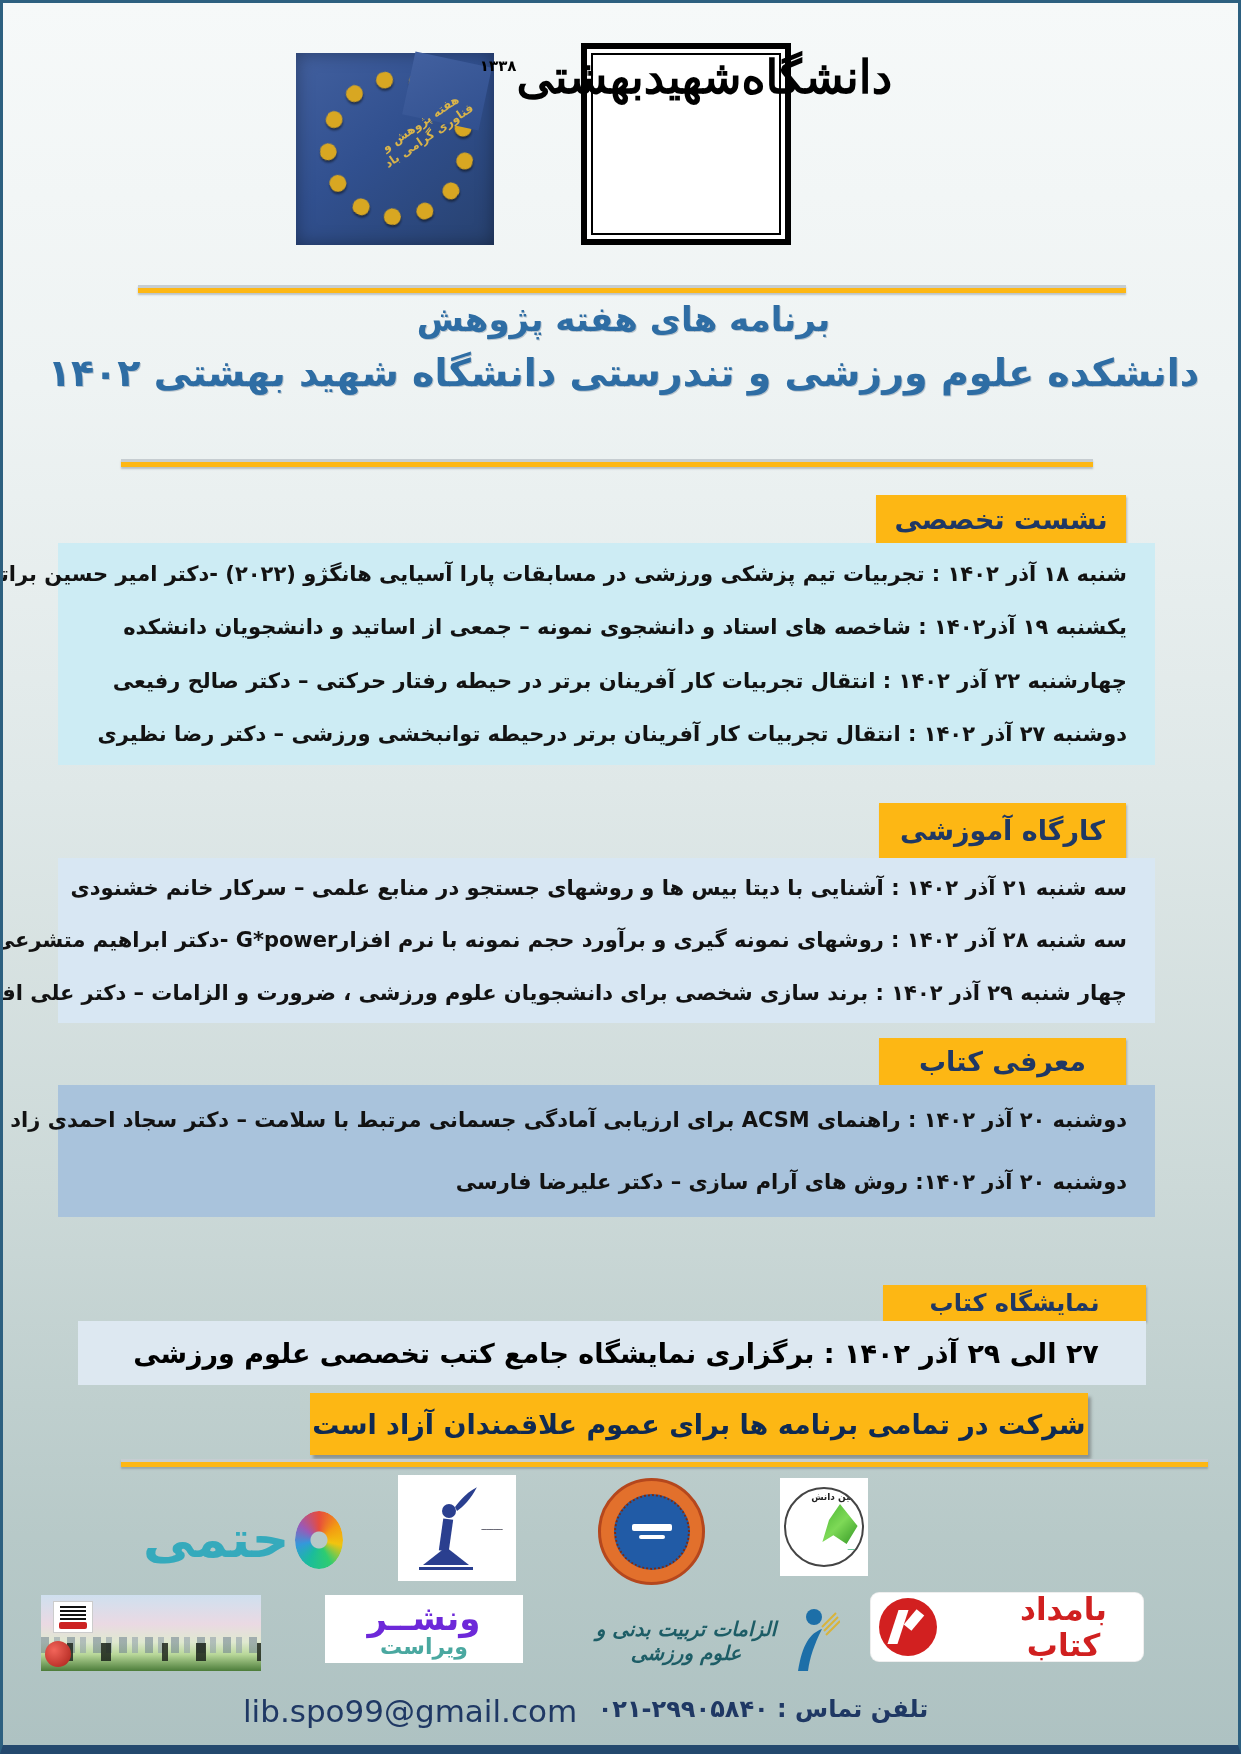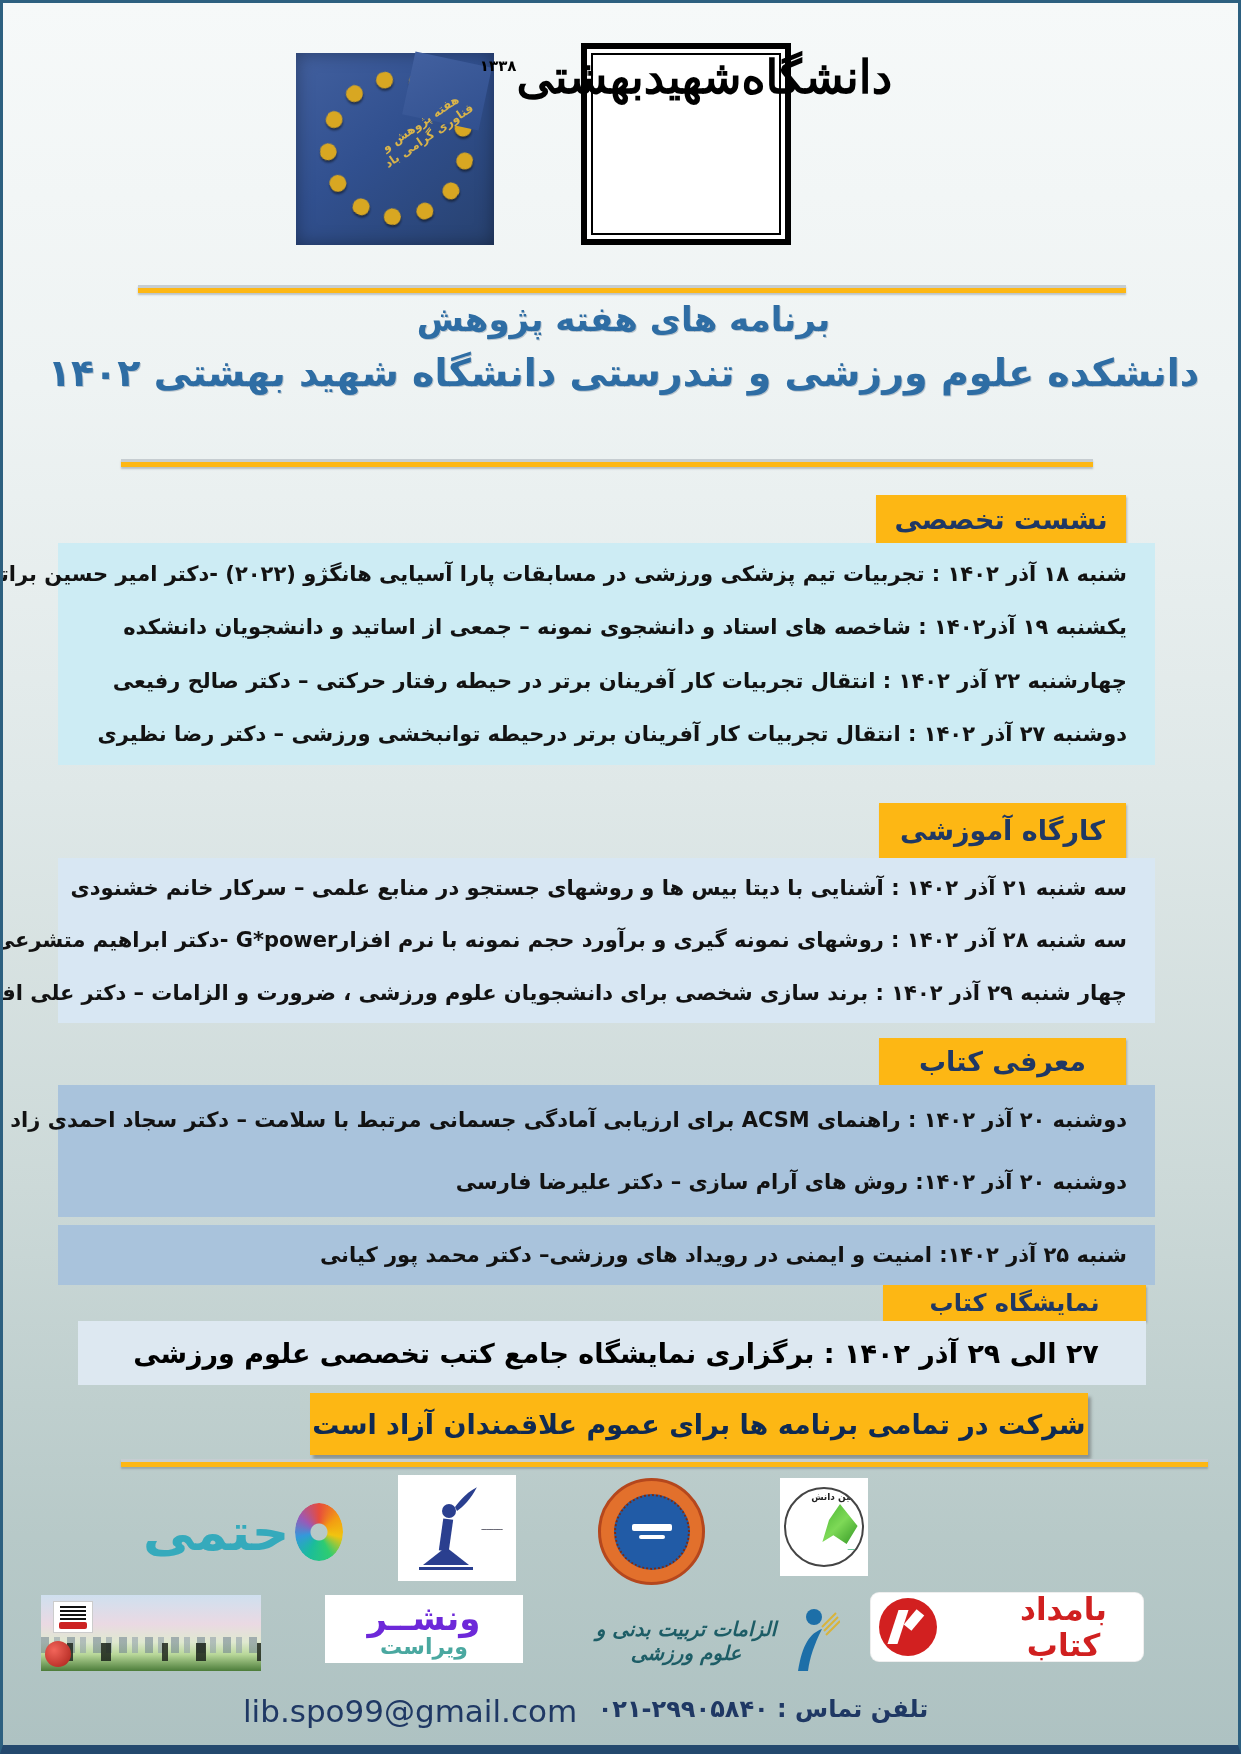--- a/index.html
+++ b/index.html
@@ -68,21 +68,21 @@
   #box4 .item{text-align:center;font-size:27px;color:#000;}
 
   
   #notice{left:307px;top:1390px;width:778px;height:62px;background:#fdb714;
     color:#0f2a52;font-weight:bold;font-size:27px;direction:rtl;
     display:flex;align-items:center;justify-content:center;
     box-shadow:3px 4px 3px rgba(80,80,80,.45);}
 
   
   .logo-card{display:flex;align-items:center;justify-content:center;}
-  #hatmi{left:140px;top:1492px;width:200px;height:74px;}
+  #hatmi{left:140px;top:1492px;width:200px;height:74px;align-items:flex-end;}
   #hatmi .flower{width:58px;height:58px;border-radius:50%;
     background:conic-gradient(#e74c3c,#f39c12,#f1c40f,#2ecc71,#1abc9c,#3498db,#9b59b6,#e74c3c);
     -webkit-mask:radial-gradient(circle,transparent 0 8px,#000 9px);
             mask:radial-gradient(circle,transparent 0 8px,#000 9px);margin-left:6px;}
   #hatmi .word{color:#35aabc;font-size:52px;font-weight:800;direction:rtl;letter-spacing:1px;}
 
   #statue{left:395px;top:1472px;width:118px;height:106px;background:#fff;flex-direction:row;}
   #statue .tiny{font-size:8px;color:#334;direction:rtl;line-height:1;}
 
   #badge-orange{left:595px;top:1475px;width:107px;height:107px;border-radius:50%;
@@ -175,23 +175,20 @@
     <div class="item">سه شنبه ۲۱ آذر ۱۴۰۲ : آشنایی با دیتا بیس ها و روشهای جستجو در منابع علمی – سرکار خانم خشنودی</div>
     <div class="item">سه شنبه ۲۸ آذر ۱۴۰۲ : روشهای نمونه گیری و برآورد حجم نمونه با نرم افزارG*power -دکتر ابراهیم متشرعی</div>
     <div class="item">چهار شنبه ۲۹ آذر ۱۴۰۲ :  برند سازی شخصی برای دانشجویان علوم ورزشی ، ضرورت و الزامات – دکتر علی افروزه</div>
   </div>
 
   <div id="hdr3" class="abs hdr">معرفی  کتاب</div>
   <div id="box3a" class="abs box">
     <div class="item">دوشنبه ۲۰ آذر ۱۴۰۲ : راهنمای ACSM  برای ارزیابی آمادگی جسمانی مرتبط با سلامت – دکتر سجاد احمدی زاد</div>
     <div class="item">دوشنبه ۲۰ آذر ۱۴۰۲:  روش های آرام سازی – دکتر علیرضا فارسی</div>
   </div>
-  <div id="box3b" class="abs box">
-    <div class="item">شنبه ۲۵ آذر ۱۴۰۲:  امنیت و ایمنی در رویداد های ورزشی– دکتر محمد پور کیانی</div>
-  </div>
 
   <div id="hdr4" class="abs hdr">نمایشگاه کتاب</div>
   <div id="box4" class="abs box">
     <div class="item">۲۷ الی ۲۹ آذر ۱۴۰۲ : برگزاری نمایشگاه جامع کتب تخصصی علوم ورزشی</div>
   </div>
 
   <div id="notice" class="abs">شرکت در تمامی  برنامه ها برای عموم علاقمندان آزاد است</div>
   <div id="rule3" class="abs rule"></div>
 
   <div id="hatmi" class="abs logo-card">

